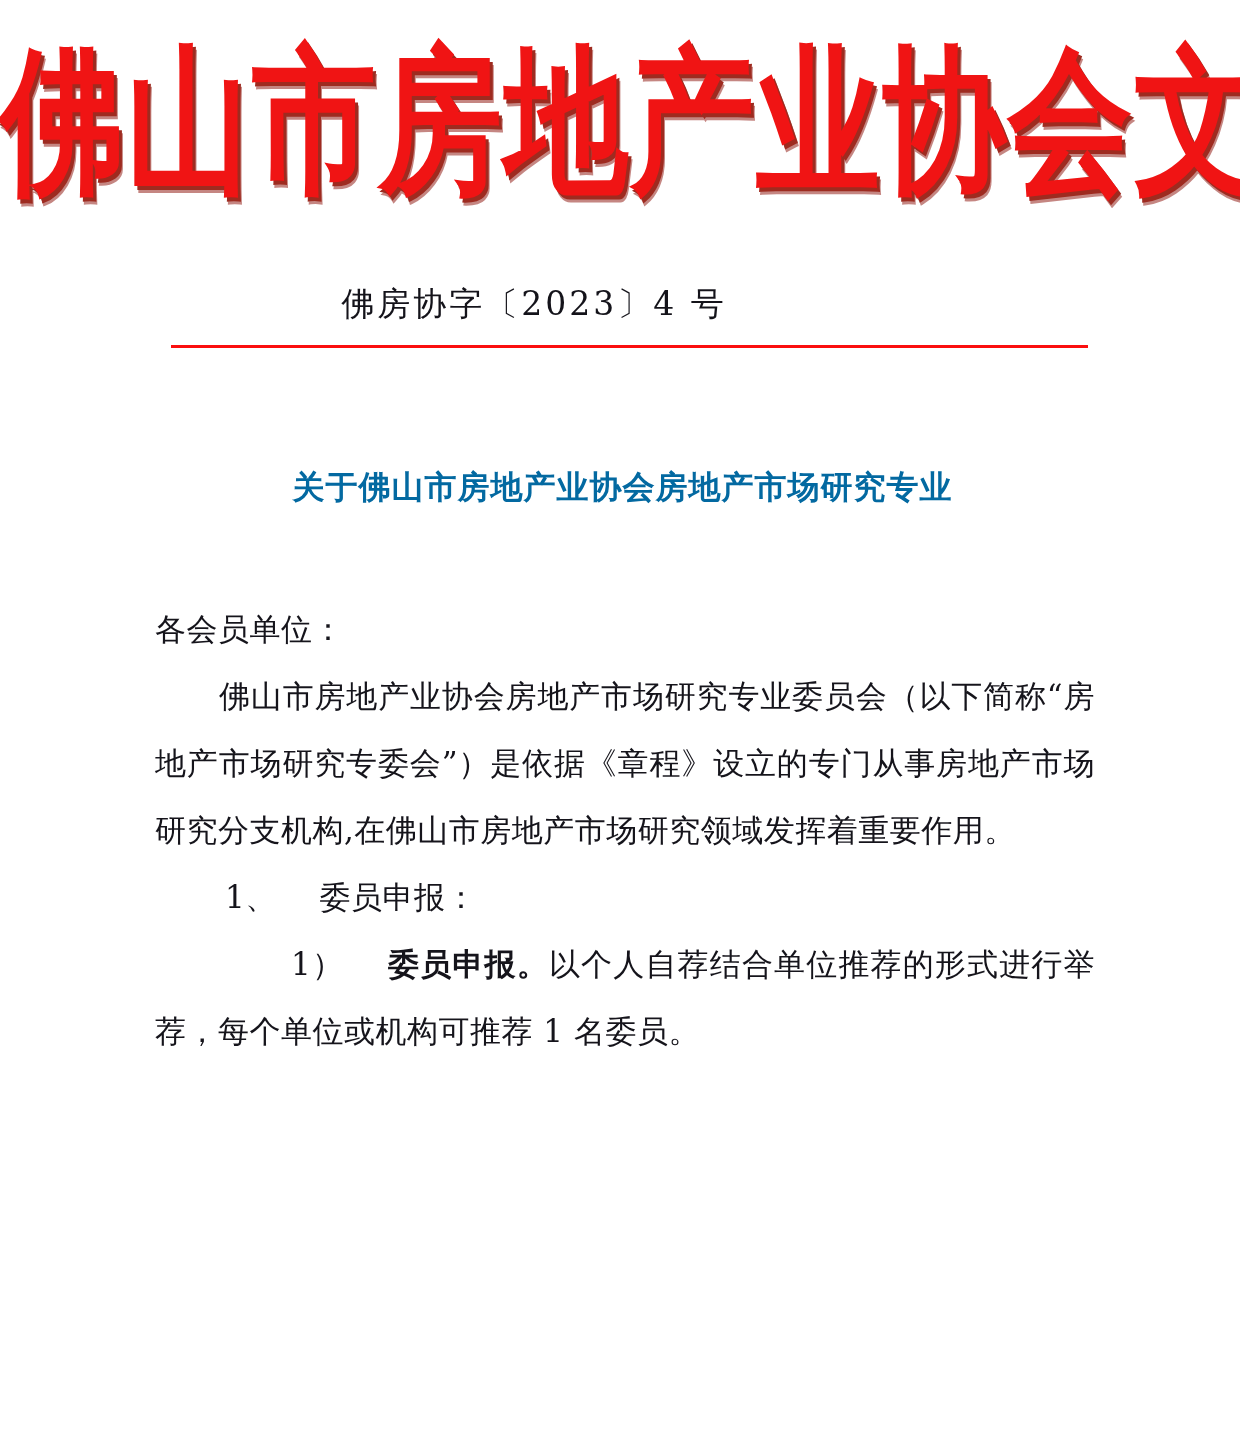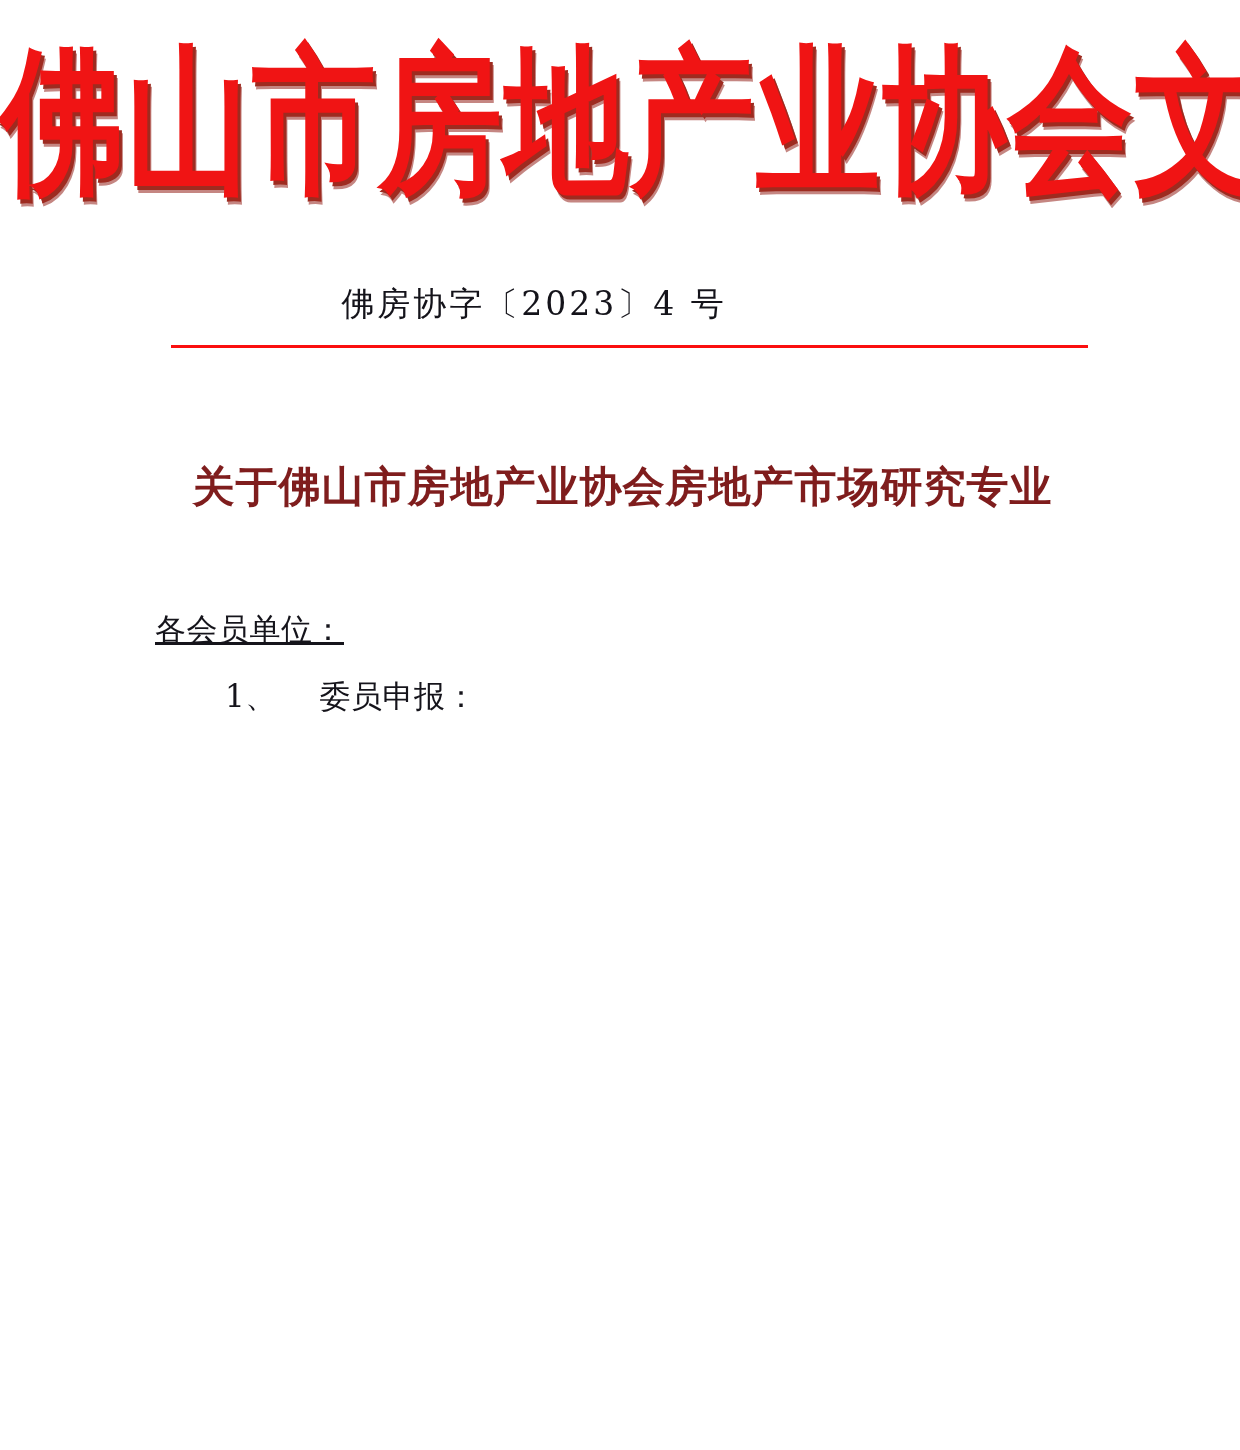--- a/index.html
+++ b/index.html
@@ -73,24 +73,24 @@
   }
 
   
   .doc-title {
     position: absolute;
     left: 155px;
     top: 452px;
     width: 935px;
     text-align: center;
     font-weight: 700;
-    font-size: 42px;
+    font-size: 32px;
     line-height: 70px;
     letter-spacing: 1px;
-    color: #7f1d1d;
+    color: #0369a1;
   }
   .doc-title .tl {
     display: block;
     white-space: nowrap;
   }
 
   
   .body-block {
     position: absolute;
     left: 155px;
@@ -99,21 +99,21 @@
     font-size: 31px;
     line-height: 67px;
     letter-spacing: 0.5px;
     color: #15141b;
   }
   .para {
     margin: 0;
     text-align: justify;
     text-justify: inter-character;
   }
-  .para.flush { text-indent: 0; text-decoration: underline; }
+  .para.flush { text-indent: 0; }
   .para.indent2 { text-indent: 64px; }
 
   .list-line {
     margin: 0;
     white-space: nowrap;
   }
   .lvl1 { padding-left: 66px; }
   .lvl2 { padding-left: 70px; }
 
   .bold-run { font-weight: 700; }
@@ -134,25 +134,31 @@
   <div class="red-rule"></div>
 
   <div class="doc-title">
     <span class="tl">关于佛山市房地产业协会房地产市场研究专业</span>
   </div>
 
   <div class="body-block">
 
     <p class="para flush">各会员单位：</p>
 
+    <p class="para indent2">佛山市房地产业协会房地产市场研究专业委员会（以下简称“房地产市场研究专委会”）是依据《章程》设立的专门从事房地产市场研究分支机构,在佛山市房地产市场研究领域发挥着重要作用。</p>
 
 
 
     <p class="list-line lvl2">
       <span>1、</span>
       <span class="gap-sp"></span>
       <span>委员申报：</span>
     </p>
 
+    <p class="para" style="text-indent:136px;">
+      <span>1）</span>
+      <span class="gap-sp"></span>
+      <span class="bold-run">委员申报。</span><span>以个人自荐结合单位推荐的形式进行举荐，每个单位或机构可推荐 1 名委员。</span>
+    </p>
 
   </div>
 
 </div>
 
 </body></html>

